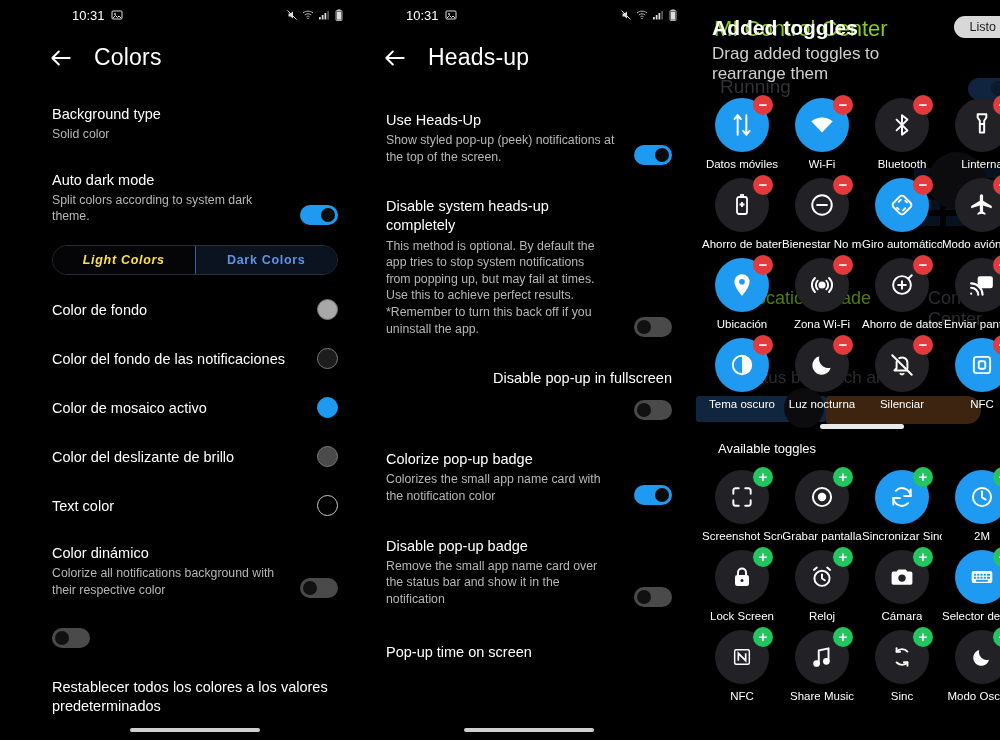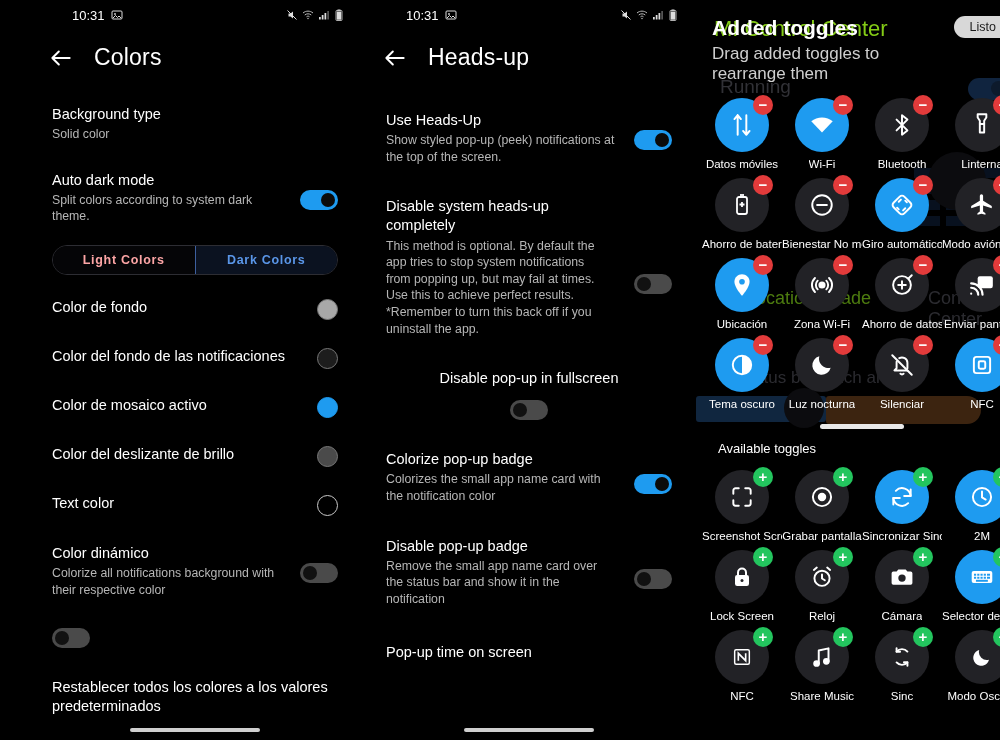--- a/index.html
+++ b/index.html
@@ -24,21 +24,21 @@
   .ico { display: inline-block; line-height: 0; }
 
   
   .appbar { display: flex; align-items: center; gap: 20px; padding: 14px 0 10px 20px; }
   .back-arrow { width: 26px; height: 26px; cursor: pointer; }
   .appbar-title { color: #fff; font-size: 23px; font-weight: 400; letter-spacing: .2px; }
 
   
   .list { padding: 14px 0 0 0; }
   .row {
-    display: flex; align-items: center; justify-content: space-between;
+    display: flex; align-items: flex-end; justify-content: space-between;
     padding: 10px 24px 10px 24px; gap: 12px;
   }
   .row-text { flex: 1 1 auto; min-width: 0; }
   .row-title { color: #fff; font-size: 14.5px; font-weight: 400; line-height: 1.32; }
   .row-sub { color: #b6b6b6; font-size: 12.3px; line-height: 1.35; margin-top: 2px; }
   .row-ctl { flex: 0 0 auto; display: flex; align-items: center; padding-top: 4px; }
 
   
   .toggle { width: 38px; height: 20px; border-radius: 10px; position: relative; cursor: pointer; }
   .toggle .knob { position: absolute; top: 3px; width: 14px; height: 14px; border-radius: 50%; }
@@ -50,21 +50,21 @@
   
   .dot { width: 21px; height: 21px; border-radius: 50%; border: 1px solid #777; cursor: pointer; }
 
   
   .segwrap { padding: 10px 24px 6px 24px; }
   .segmented {
     display: flex; border: 1px solid #2d2d33; border-radius: 16px; overflow: hidden; height: 30px;
   }
   .seg { flex: 1; display: flex; align-items: center; justify-content: center;
          font-size: 12.5px; letter-spacing: .7px; font-weight: bold; cursor: pointer; }
-  .seg.inactive { color: #fca5a5; background: #050507; }
+  .seg.inactive { color: #fde047; background: #050507; font-style: italic; }
   .seg.active { color: #5a96e8; background: #0b1220; border-left: 1px solid #3d5f9e; }
 
   
   .home-ind {
     position: absolute; bottom: 8px; left: 50%; transform: translateX(-50%);
     width: 130px; height: 4px; border-radius: 3px; background: #cfcfcf;
   }
 
   
   .p3bg { position: absolute; inset: 0; }

